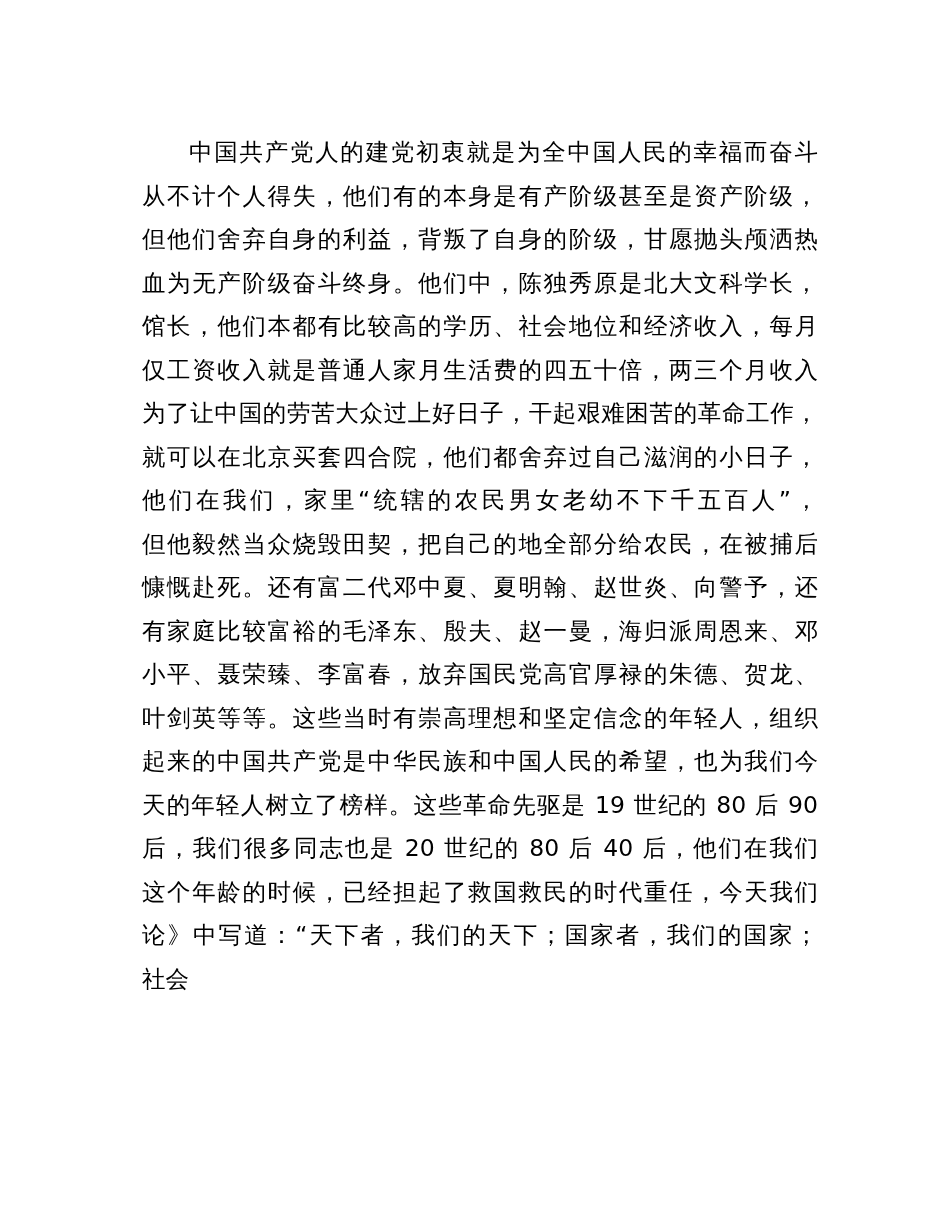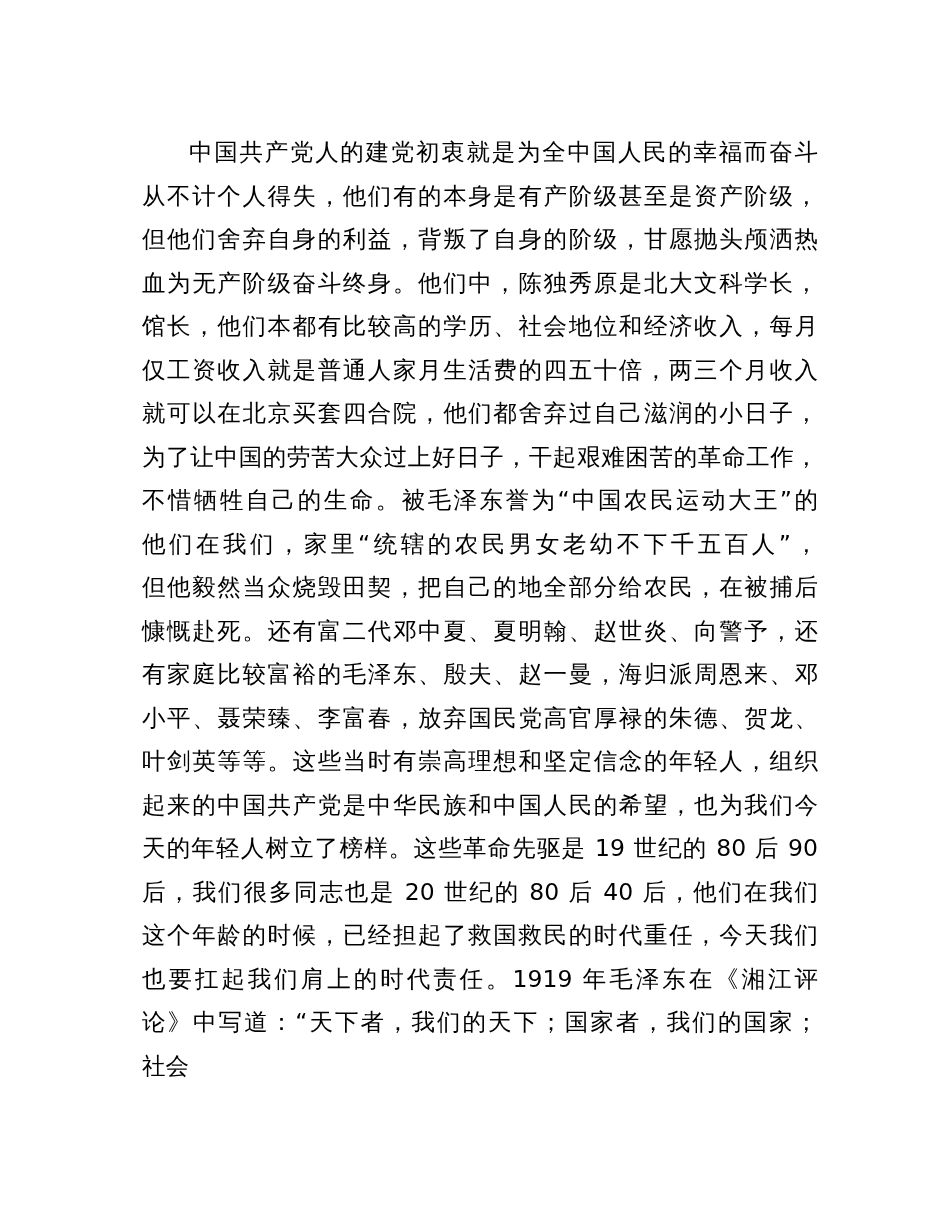--- a/index.html
+++ b/index.html
@@ -44,30 +44,28 @@
 <body>
 
 <div class="page">
   <div class="text-block">
       <div class="line indent">中国共产党人的建党初衷就是为全中国人民的幸福而奋斗</div>
       <div class="line">从不计个人得失，他们有的本身是有产阶级甚至是资产阶级，</div>
       <div class="line">但他们舍弃自身的利益，背叛了自身的阶级，甘愿抛头颅洒热</div>
       <div class="line">血为无产阶级奋斗终身。他们中，陈独秀原是北大文科学长，</div>
       <div class="line">馆长，他们本都有比较高的学历、社会地位和经济收入，每月</div>
       <div class="line">仅工资收入就是普通人家月生活费的四五十倍，两三个月收入</div>
+      <div class="line">为了让中国的劳苦大众过上好日子，干起艰难困苦的革命工作，</div>
       <div class="line">就可以在北京买套四合院，他们都舍弃过自己滋润的小日子，</div>
-      <div class="line">为了让中国的劳苦大众过上好日子，干起艰难困苦的革命工作，</div>
-      <div class="line">不惜牺牲自己的生命。被毛泽东誉为“中国农民运动大王”的</div>
       <div class="line">他们在我们，家里“统辖的农民男女老幼不下千五百人”，</div>
       <div class="line">但他毅然当众烧毁田契，把自己的地全部分给农民，在被捕后</div>
       <div class="line">慷慨赴死。还有富二代邓中夏、夏明翰、赵世炎、向警予，还</div>
       <div class="line">有家庭比较富裕的毛泽东、殷夫、赵一曼，海归派周恩来、邓</div>
       <div class="line">小平、聂荣臻、李富春，放弃国民党高官厚禄的朱德、贺龙、</div>
       <div class="line">叶剑英等等。这些当时有崇高理想和坚定信念的年轻人，组织</div>
       <div class="line">起来的中国共产党是中华民族和中国人民的希望，也为我们今</div>
       <div class="line">天的年轻人树立了榜样。这些革命先驱是 19 世纪的 80 后 90</div>
       <div class="line">后，我们很多同志也是 20 世纪的 80 后 40 后，他们在我们</div>
       <div class="line">这个年龄的时候，已经担起了救国救民的时代重任，今天我们</div>
-      <div class="line">也要扛起我们肩上的时代责任。1919 年毛泽东在《湘江评</div>
       <div class="line">论》中写道：“天下者，我们的天下；国家者，我们的国家；</div>
       <div class="line last">社会</div>
     </div>
 </div>
 
 </body></html>

